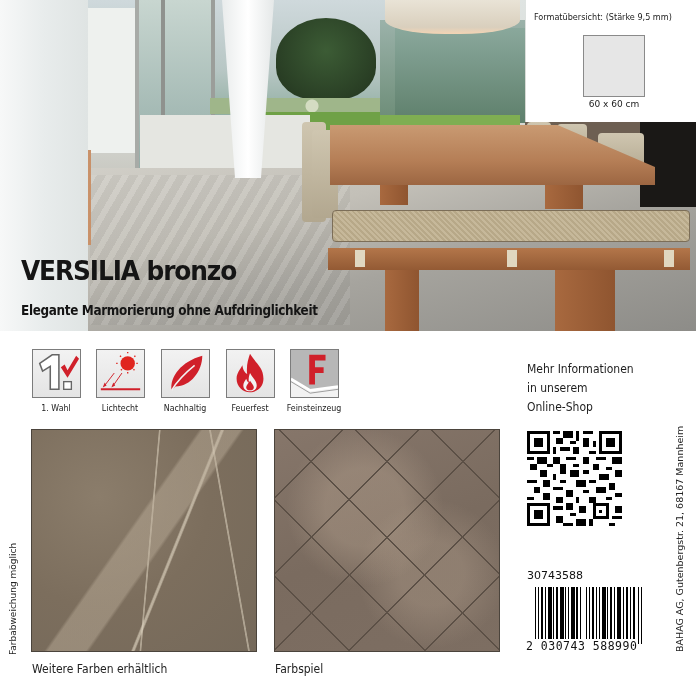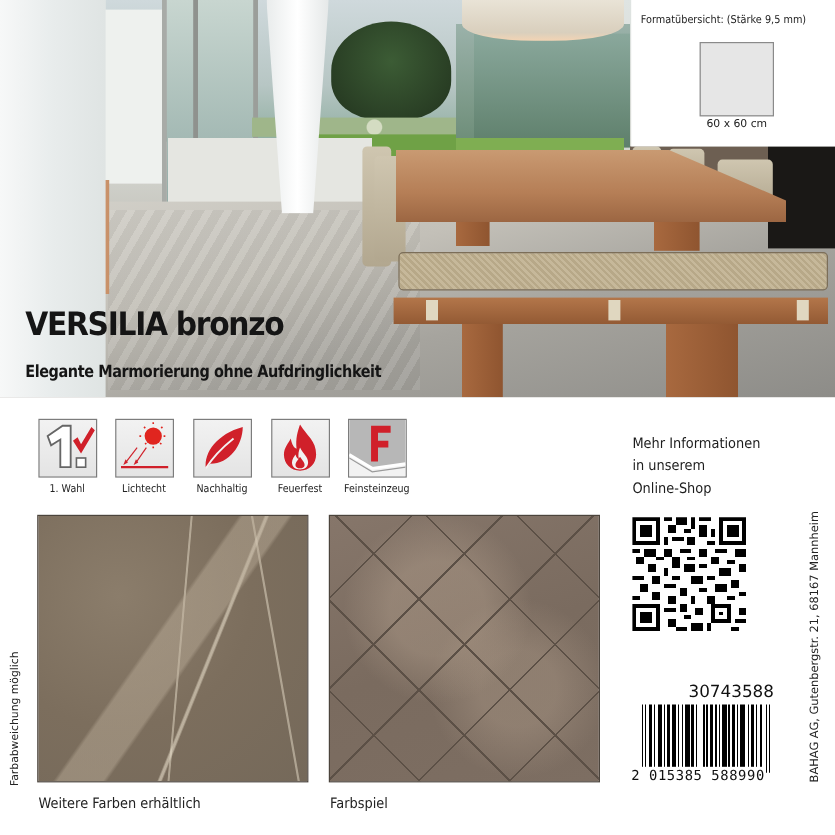--- a/index.html
+++ b/index.html
@@ -104,21 +104,21 @@
       linear-gradient(160deg, #86766a 0%, #7a6b5f 50%, #7d6e62 100%);
   }
   .tile-caption { position: absolute; top: 662px; font-size: 12px; color: #222; white-space: nowrap;
     transform: scaleX(0.9); transform-origin: left center; }
 
   
   .shop-info { position: absolute; left: 527px; top: 360px; font-size: 12px; line-height: 19px; color: #1d1d1d;
     transform: scaleX(0.9); transform-origin: left top; white-space: nowrap; }
   .qr { position: absolute; left: 527px; top: 431px; width: 95px; height: 95px; background: #fff; }
   .qr svg { width: 100%; height: 100%; display: block; }
-  .article-no { position: absolute; left: 527px; top: 569px; width: 118px; text-align: right; font-size: 14px; color: #111; }
+  .article-no { position: absolute; left: 527px; top: 569px; width: 118px; text-align: left; font-size: 11px; color: #111; }
   .barcode { position: absolute; left: 535px; top: 587px; width: 107px; height: 57px; }
   .barcode svg { width: 100%; height: 100%; display: block; }
   .ean { position: absolute; left: 526px; top: 639px; font-family: "DejaVu Sans Mono", monospace; font-size: 11.5px;
     color: #111; letter-spacing: 0.5px; background: #fff; white-space: nowrap; padding-right: 1px; }
   .address { position: absolute; left: 674px; top: 652px; font-size: 9.5px; color: #222; white-space: nowrap;
     transform: rotate(-90deg); transform-origin: left top; }
 </style>
 </head>
 <body>
 
@@ -355,15 +355,15 @@
         <rect x="82" y="0" width="3.6" height="52"></rect>
         <rect x="88" y="0" width="1.2" height="52"></rect>
       <rect x="91" y="0" width="2.4" height="52"></rect>
         <rect x="95" y="0" width="1.2" height="52"></rect>
         <rect x="98" y="0" width="2.4" height="52"></rect>
       <rect x="103" y="0" width="1.2" height="57"></rect>
         <rect x="105.5" y="0" width="1.2" height="57"></rect>
     </g>
   </svg>
 </div>
-<div class="ean">2 015385 588990</div>
+<div class="ean">2 030743 588990</div>
 
 <div class="address">BAHAG AG, Gutenbergstr. 21, 68167 Mannheim</div>
 
 </body></html>

